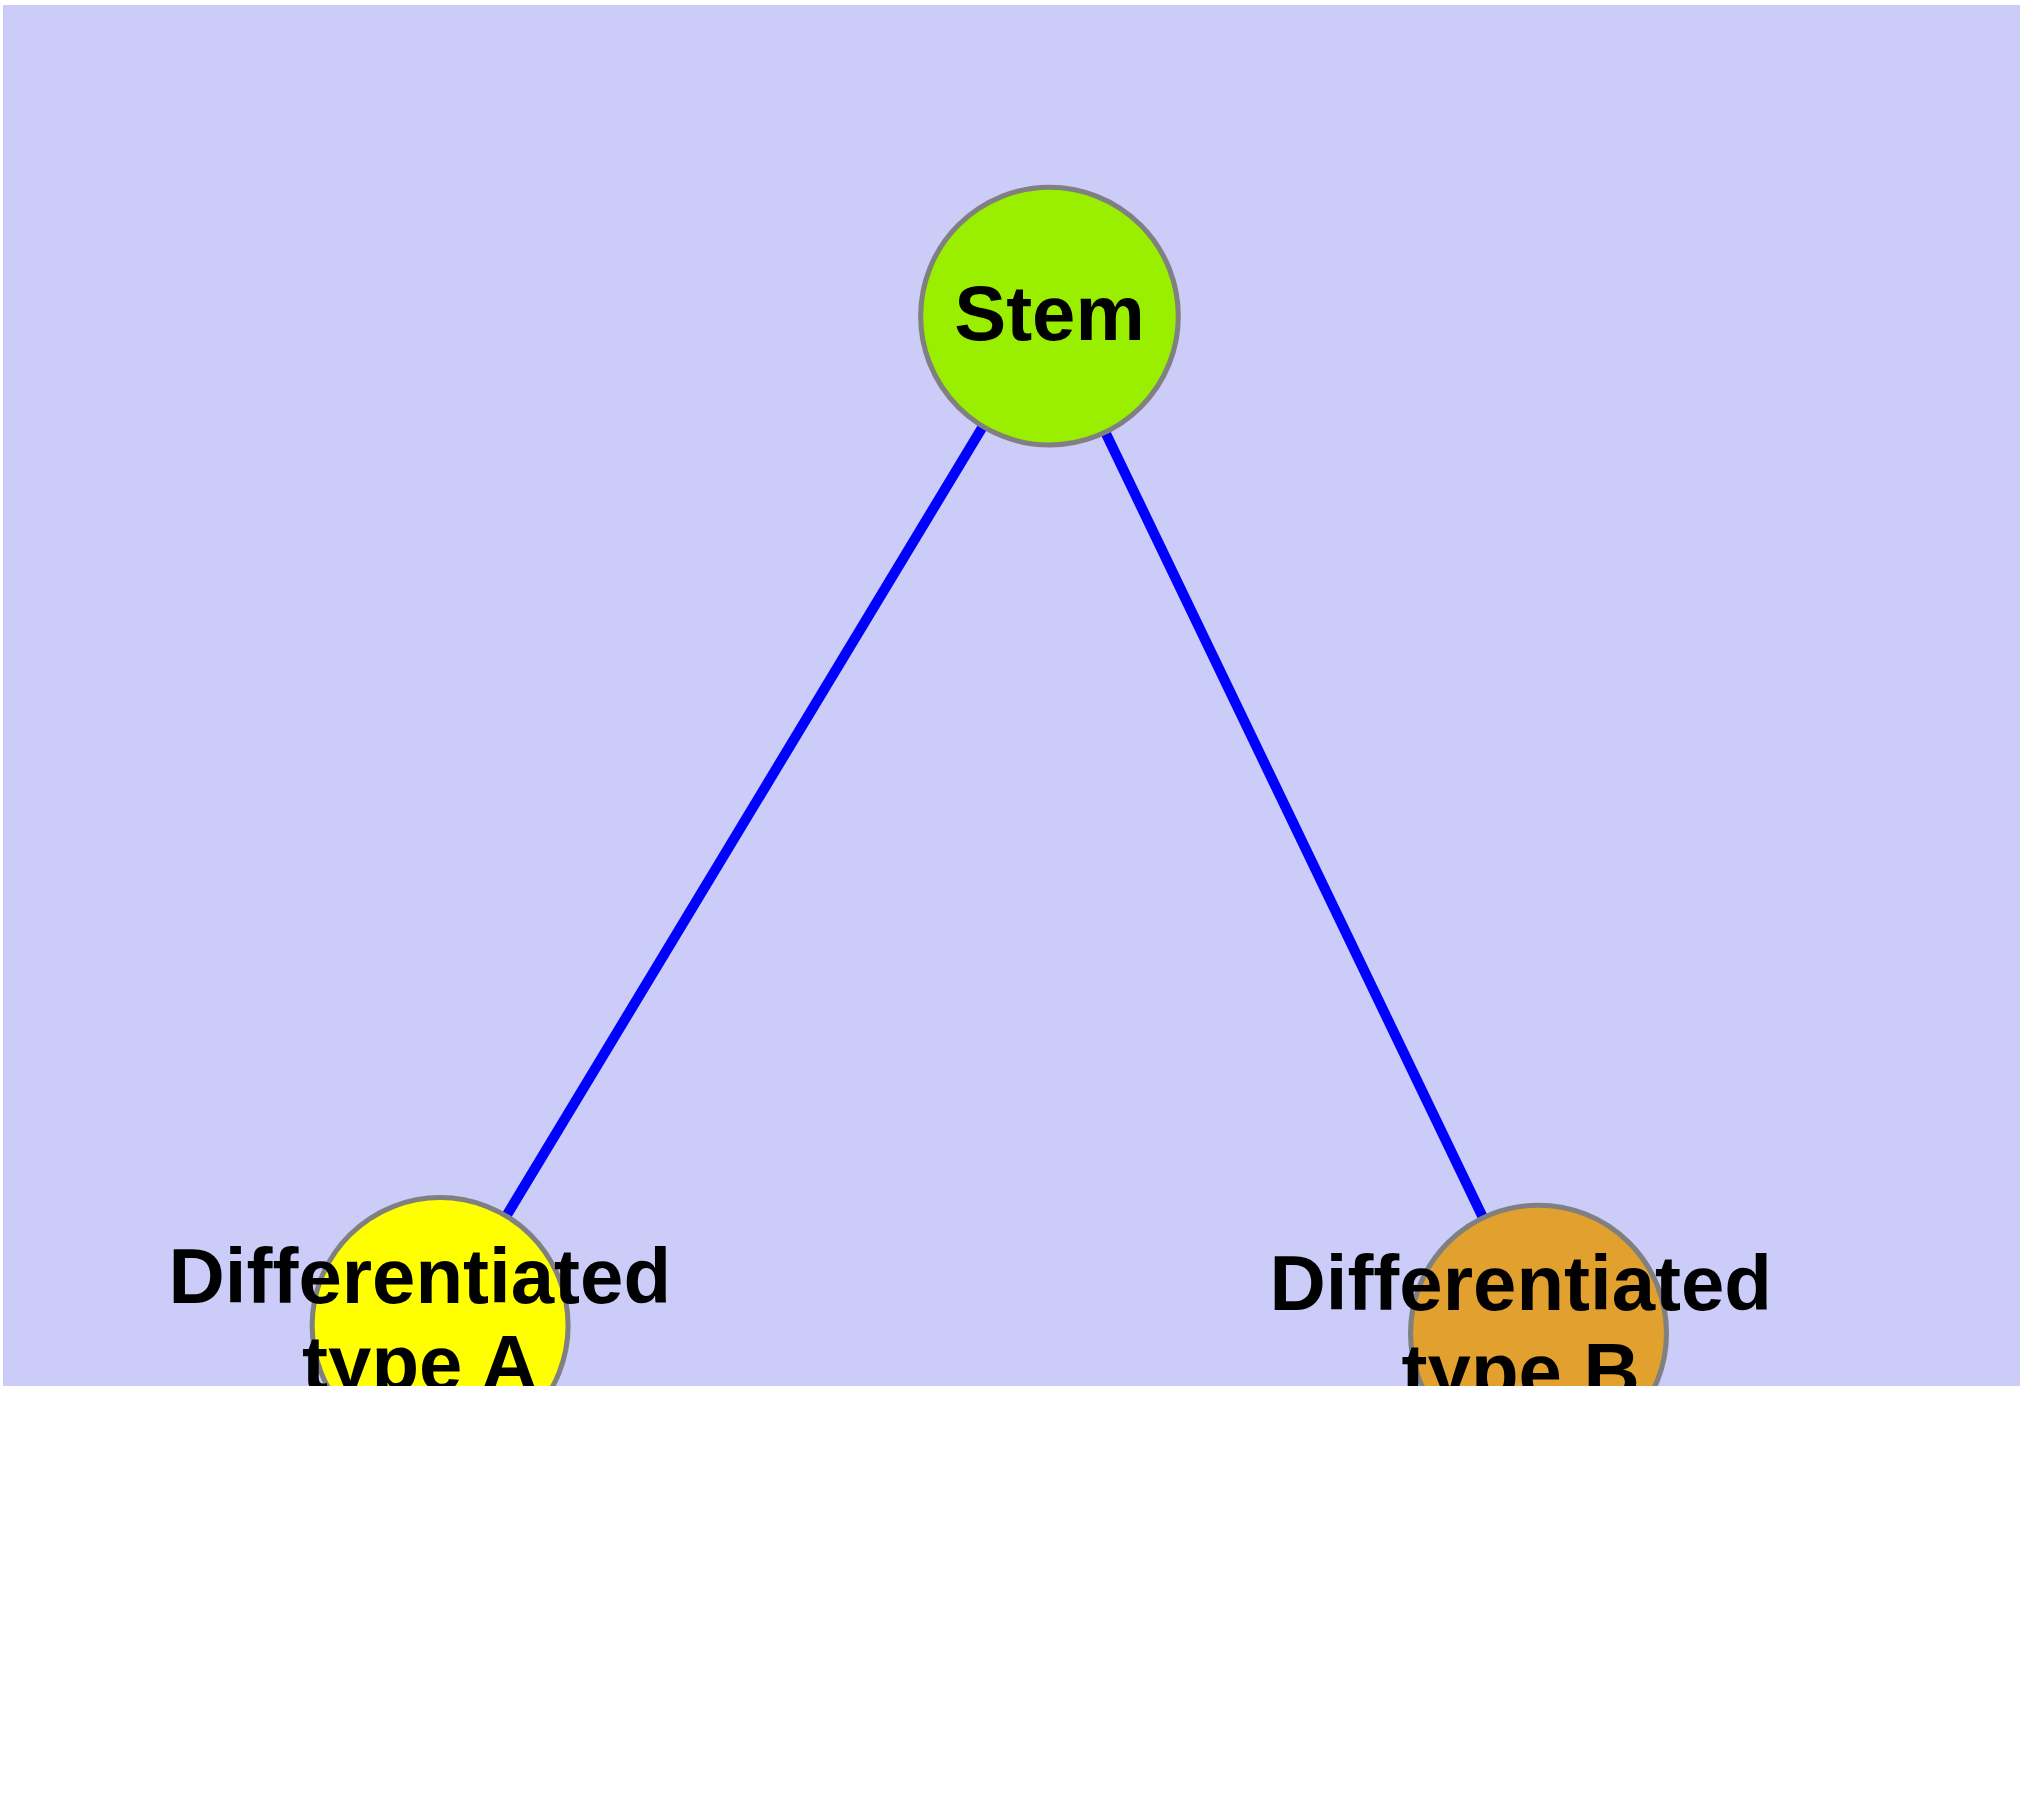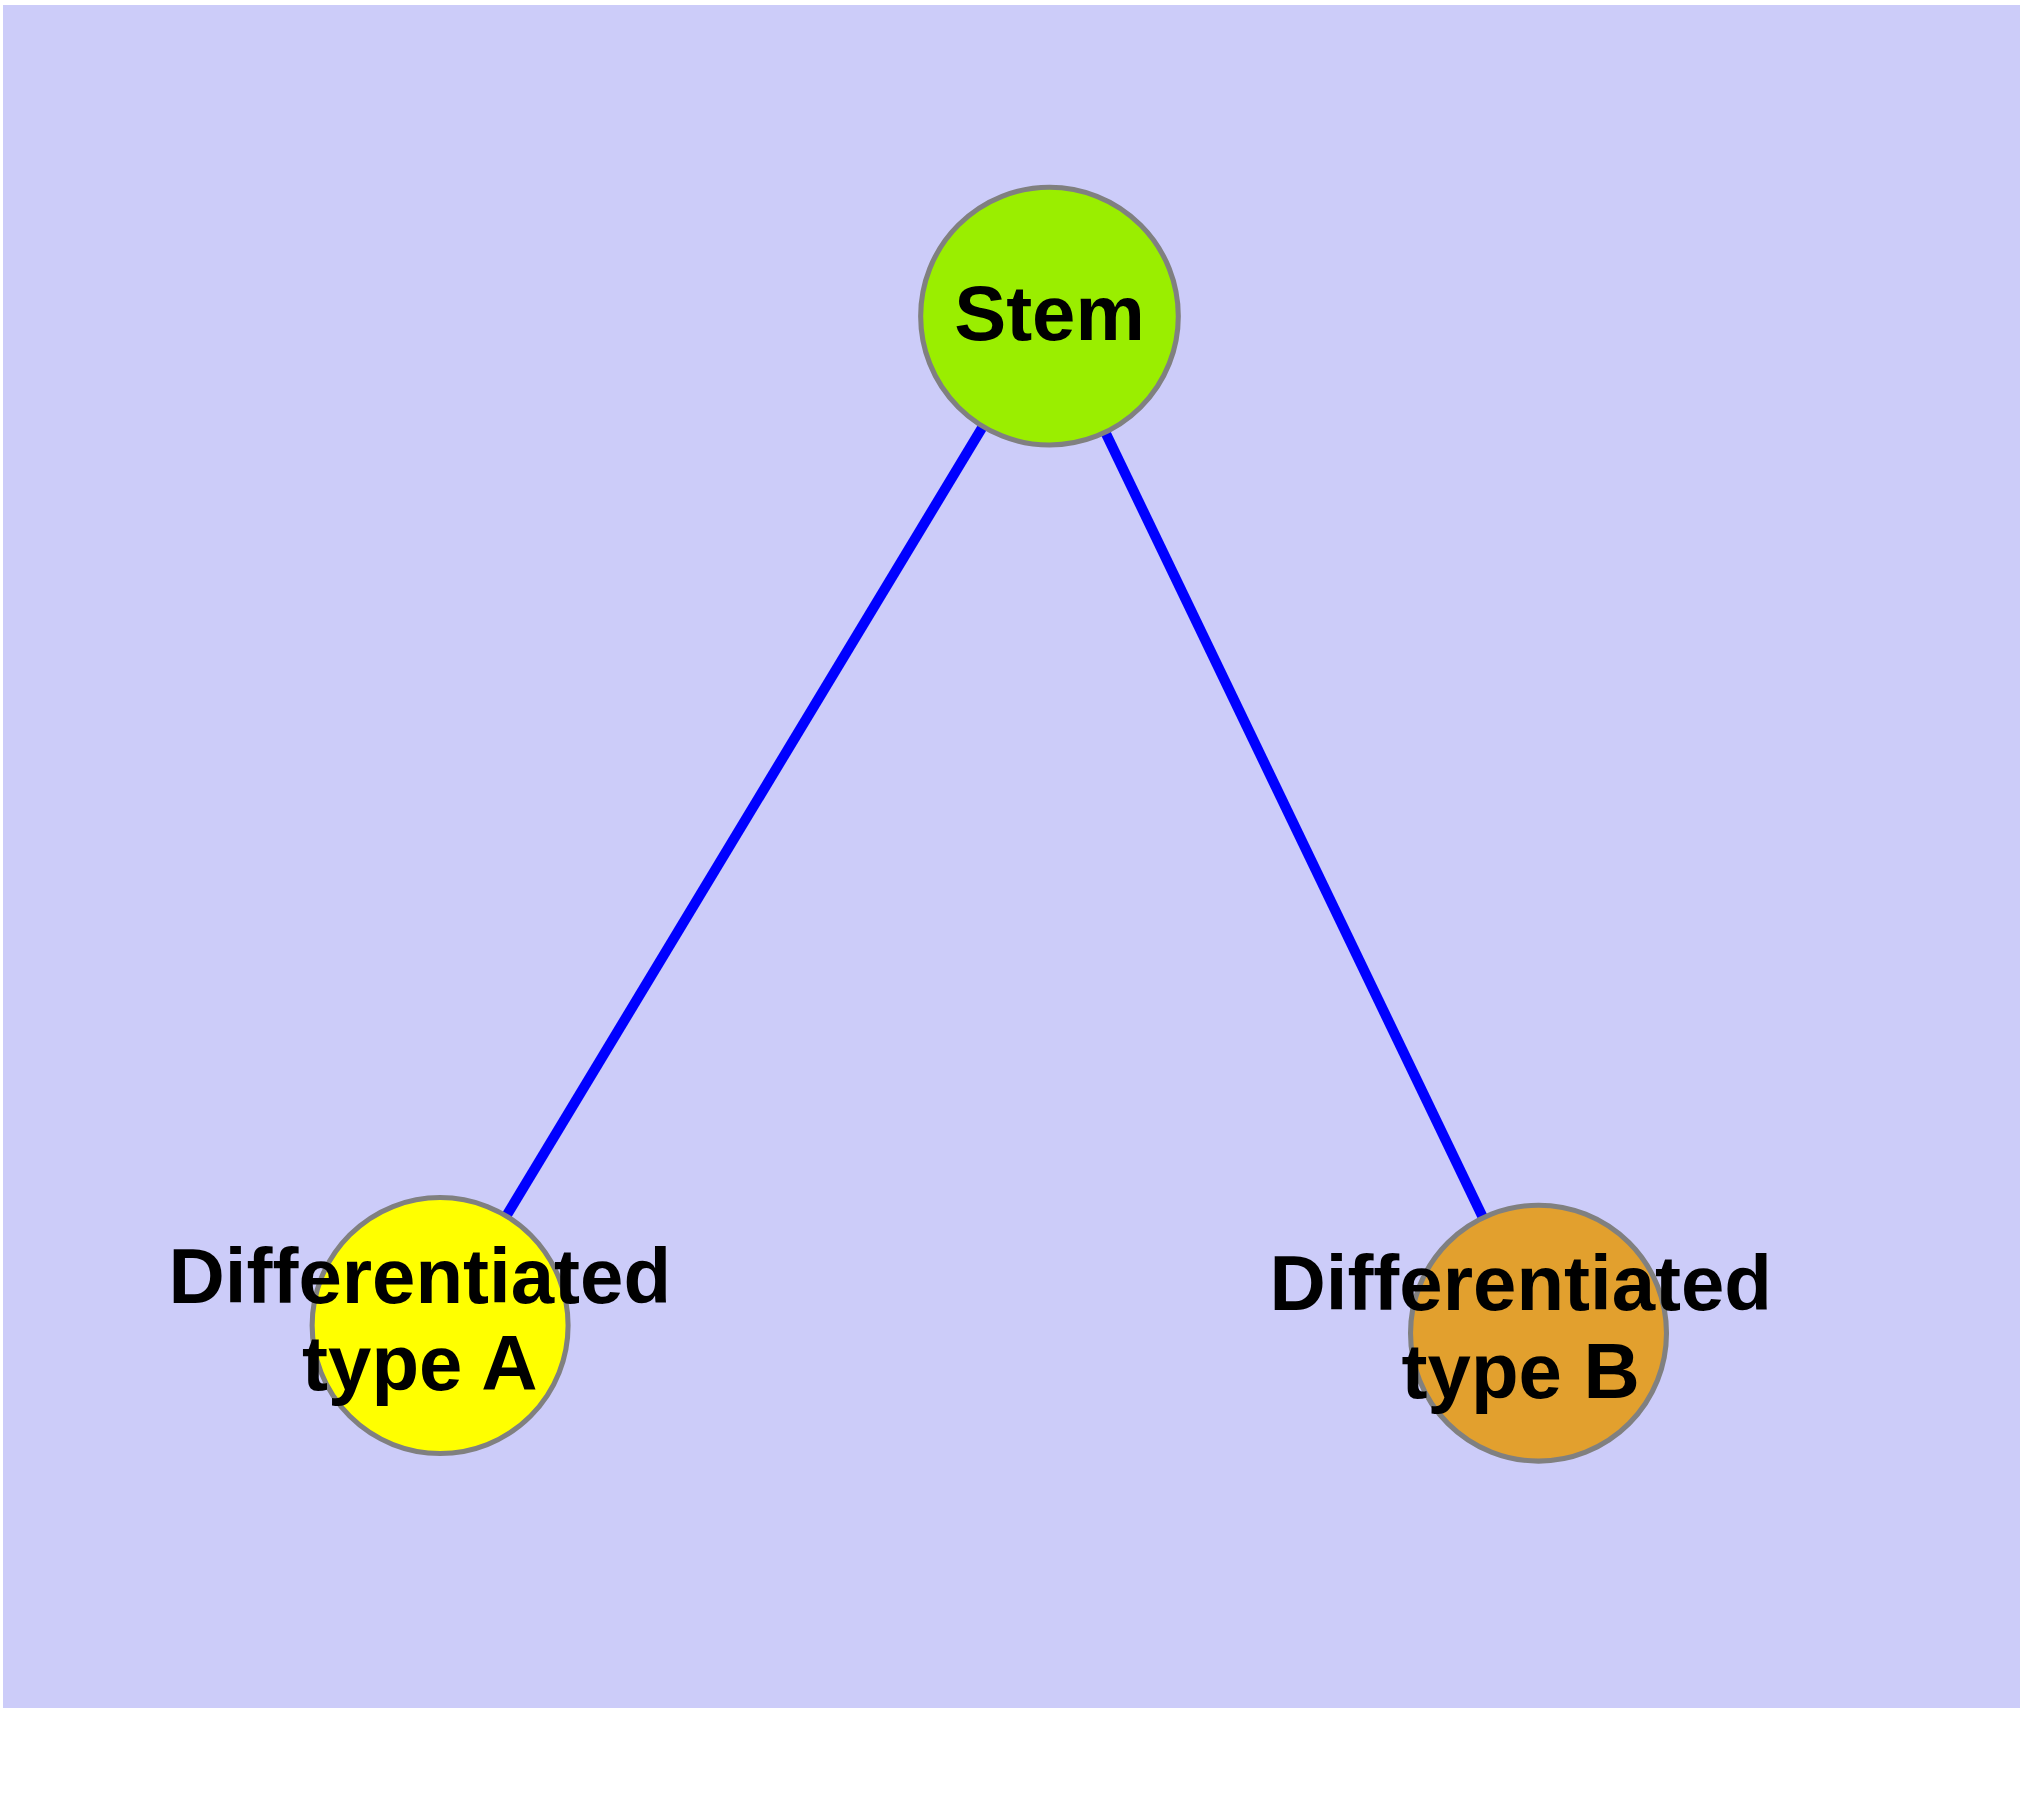--- a/index.html
+++ b/index.html
@@ -34,21 +34,21 @@
     font-weight: bold;
     fill: #000000;
     text-anchor: middle;
     dominant-baseline: middle;
     paint-order: normal;
   }
 </style>
 </head>
 <body>
 
-<div id="canvas" style="width: 2021px; height: 1708px; background: rgb(255, 255, 255);">
+<div id="canvas" style="width: 2021px; height: 1386px; background: rgb(255, 255, 255);">
   <div id="plot-bg" style="background: rgb(204, 204, 249);"></div>
 
   <svg id="graph-svg" viewBox="0 0 2384 2138">
 
     <g>
       <line id="edge-stem-diff_a" x1="1238" y1="373" x2="519" y2="1564" stroke="#0000ff" stroke-width="12" stroke-linecap="butt"></line>
       <line id="edge-stem-diff_b" x1="1238" y1="373" x2="1815" y2="1573" stroke="#0000ff" stroke-width="12" stroke-linecap="butt"></line>
     </g>
 
     <g>

